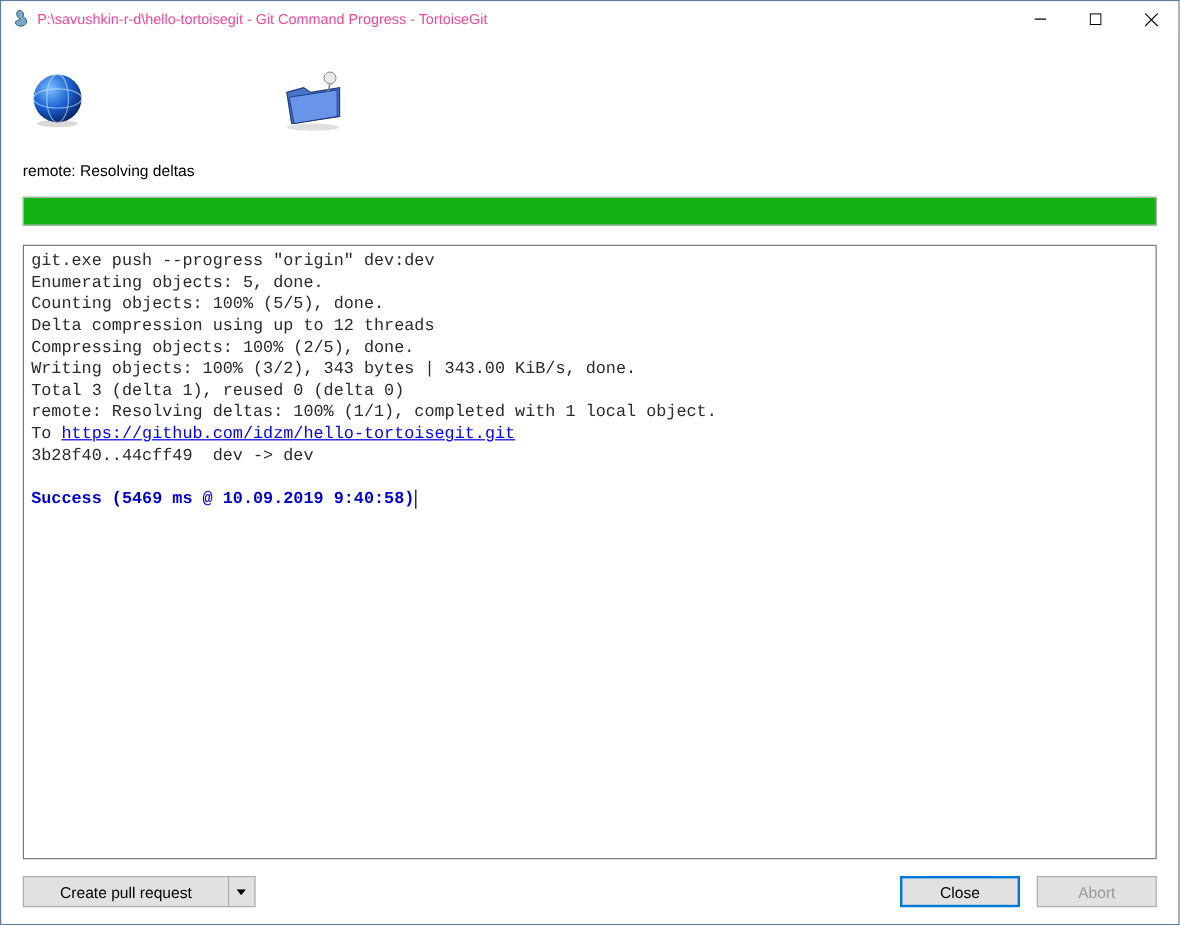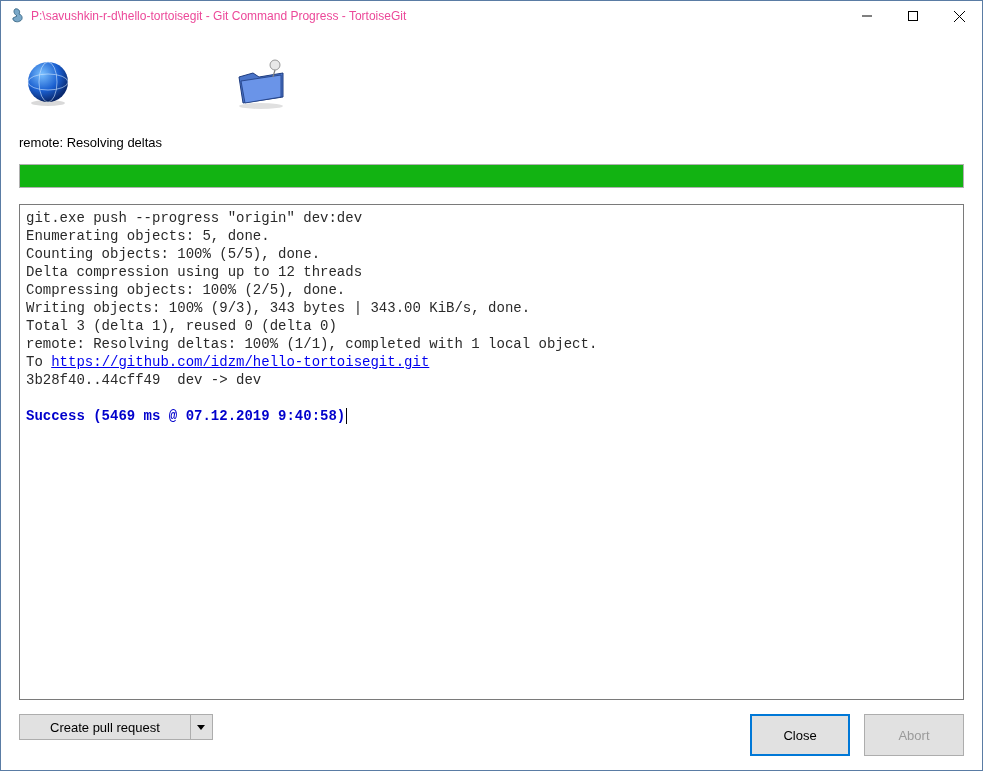--- a/index.html
+++ b/index.html
@@ -104,21 +104,21 @@
     display: flex; align-items: center; justify-content: center;
     font-size: 13px;
   }
   .split-arrow {
     width: 22px;
     border-left: 1px solid #adadad;
     display: flex; align-items: center; justify-content: center;
   }
   .spacer { flex: 1; }
   .btn {
-    height: 42px;
+    height: 26px;
     min-width: 100px;
     border: 1px solid #adadad;
     background: #e1e1e1;
     display: flex; align-items: center; justify-content: center;
     font-size: 13px;
     margin-left: 10px;
   }
   .btn.primary { border: 2px solid #0078d7; background: #e1e1e1; }
   .btn.disabled { color: #9a9a9a; }
 </style>
@@ -183,27 +183,27 @@
 
   <div class="status-label">remote: Resolving deltas</div>
 
   <div class="progress-bar"></div>
 
   <div class="log-box" id="log-box"><span>git.exe push --progress "origin" dev:dev</span>
 <span>Enumerating objects: 5, done.</span>
 <span>Counting objects: 100% (5/5), done.</span>
 <span>Delta compression using up to 12 threads</span>
 <span>Compressing objects: 100% (2/5), done.</span>
-<span>Writing objects: 100% (9/3), 343 bytes | 343.00 KiB/s, done.</span>
+<span>Writing objects: 100% (3/2), 343 bytes | 343.00 KiB/s, done.</span>
 <span>Total 3 (delta 1), reused 0 (delta 0)</span>
 <span>remote: Resolving deltas: 100% (1/1), completed with 1 local object.</span>
 <span>To </span><a href="#">https://github.com/idzm/hello-tortoisegit.git</a>
 <span>3b28f40..44cff49  dev -&gt; dev</span>
 
-<span class="success-line">Success (5469 ms @ 07.12.2019 9:40:58)</span></div>
+<span class="success-line">Success (5469 ms @ 10.09.2019 9:40:58)</span></div>
 
   <div class="button-row">
     <div class="split-btn">
       <div class="split-main">Create pull request</div>
       <div class="split-arrow">
         <svg width="8" height="5">
             <polygon points="0,0 8,0 4,5" fill="#000"></polygon>
           </svg>
       </div>
     </div>

